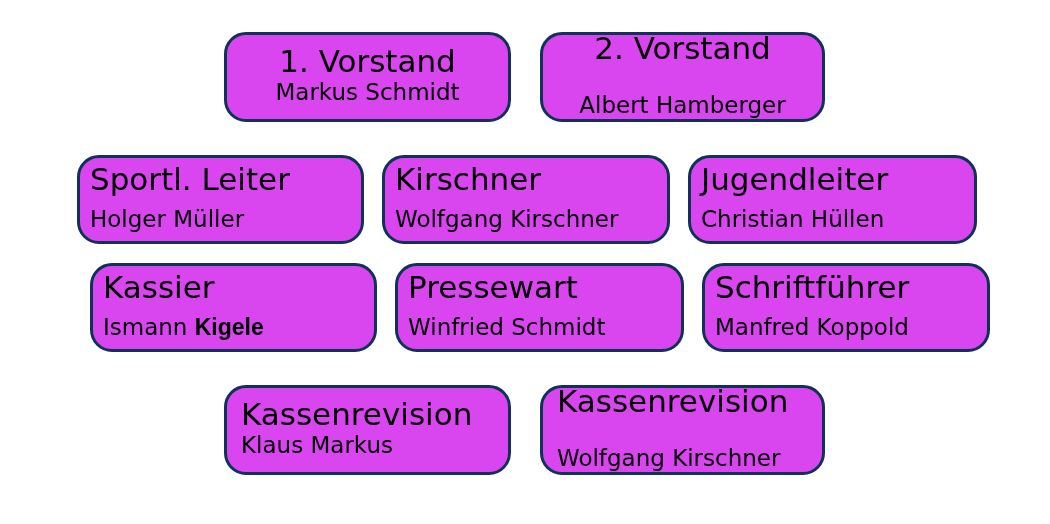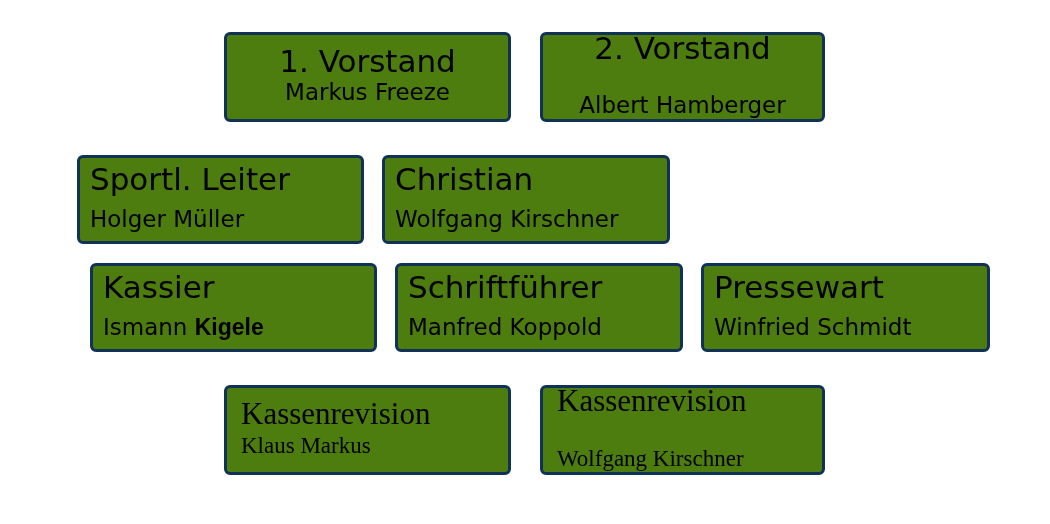--- a/index.html
+++ b/index.html
@@ -46,28 +46,27 @@
     left: 77px;
     top: 263px;
     gap: 18px;
     padding-left: 13px;
   }
   
   .row-bottom {
     left: 224px;
     top: 385px;
     gap: 29px;
-    font-family: Liberation Serif, serif;
   }
 
   .org-box {
     box-sizing: border-box;
-    background: #4d7c0f;
+    background: #d946ef;
     border: 3px solid #103257;
-    border-radius: 6px;
+    border-radius: 22px;
     display: flex;
     flex-direction: column;
     justify-content: center;
     overflow: hidden;
   }
 
   
   .row-top .org-box,
   .row-bottom .org-box {
     height: 90px;
@@ -126,60 +125,64 @@
 </style>
 </head>
 <body>
 
 <div id="org-chart">
 
   <div class="org-row row-top">
 
     <div class="org-box box-w1">
       <div class="box-title">1. Vorstand</div>
-      <div class="box-name">Markus Freeze</div>
+      <div class="box-name">Markus Schmidt</div>
     </div>
 
     <div class="org-box box-w2">
       <div class="box-title">2. Vorstand</div>
       <div class="box-name">Albert Hamberger</div>
     </div>
 
   </div>
 
   <div class="org-row row-mid1">
 
     <div class="org-box box-m1">
       <div class="box-title">Sportl. Leiter</div>
       <div class="box-name">Holger Müller</div>
     </div>
 
     <div class="org-box box-m2">
-      <div class="box-title">Christian</div>
+      <div class="box-title">Kirschner</div>
       <div class="box-name">Wolfgang Kirschner</div>
     </div>
 
+    <div class="org-box box-m3">
+      <div class="box-title">Jugendleiter</div>
+      <div class="box-name">Christian Hüllen</div>
+    </div>
 
   </div>
 
   <div class="org-row row-mid2">
 
     <div class="org-box box-m1">
       <div class="box-title">Kassier</div>
       <div class="box-name"><span>Ismann </span><span class="alt-face">Kigele</span></div>
     </div>
 
+    <div class="org-box box-m3">
+      <div class="box-title">Pressewart</div>
+      <div class="box-name">Winfried Schmidt</div>
+    </div>
+
     <div class="org-box box-m2">
       <div class="box-title">Schriftführer</div>
       <div class="box-name">Manfred Koppold</div>
-    </div>
-
-    <div class="org-box box-m3">
-      <div class="box-title">Pressewart</div>
-      <div class="box-name">Winfried Schmidt</div>
     </div>
 
   </div>
 
   <div class="org-row row-bottom">
 
     <div class="org-box box-w1">
       <div class="box-title">Kassenrevision</div>
       <div class="box-name">Klaus Markus</div>
     </div>

